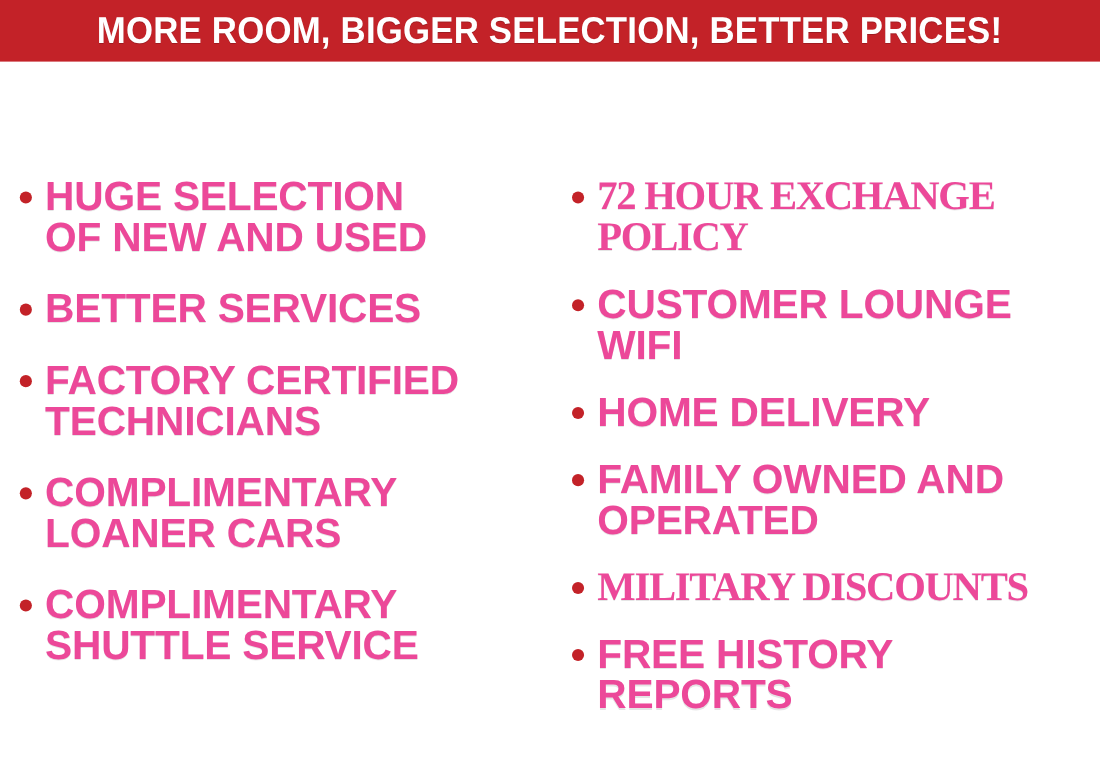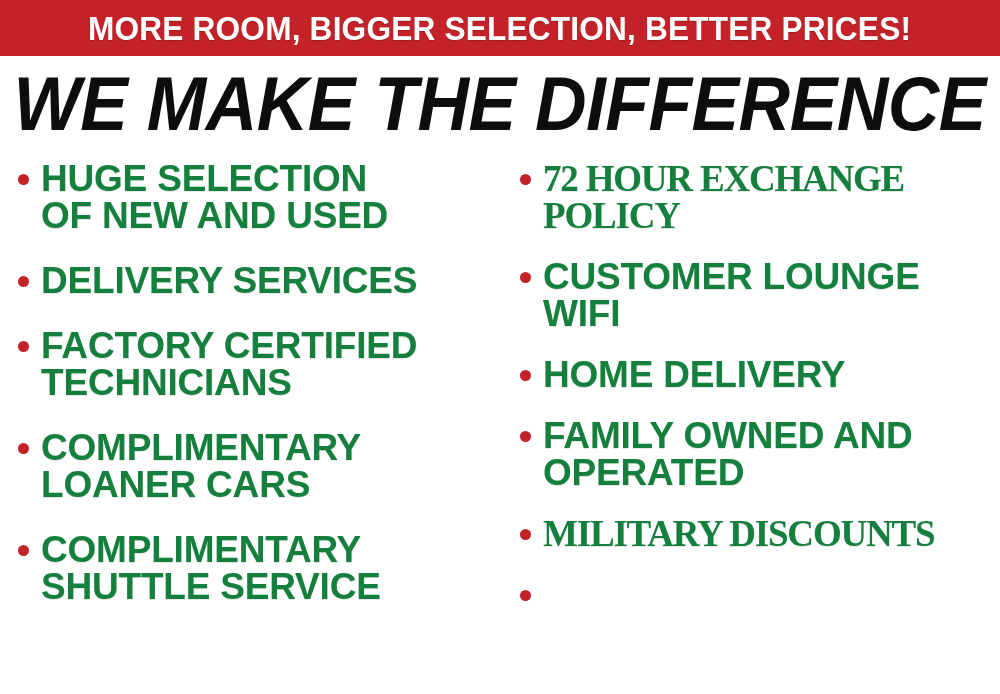--- a/index.html
+++ b/index.html
@@ -101,21 +101,21 @@
   .dot {
     flex: 0 0 auto;
     width: 11px;
     height: 11px;
     border-radius: 50%;
     background: #c32228;
     margin-top: 14px;
     margin-right: 12px;
   }
   .bullet-text {
-    color: #15803d;
+    color: #ec4899;
     font-family: "Liberation Sans", sans-serif;
     font-weight: 700;
     font-size: 37px;
     line-height: 1.0;
     letter-spacing: -0.2px;
     white-space: pre-line;
     text-shadow: 0 1px 0 rgba(0,0,0,0.10);
   }
   .bullet-text.tight {
     letter-spacing: -1.2px;
@@ -124,37 +124,34 @@
 </style>
 </head>
 <body>
 
 <div id="poster">
 
   <div class="banner">
     <div class="banner-text">MORE ROOM, BIGGER SELECTION, BETTER PRICES!</div>
   </div>
 
-  <div class="headline-wrap">
-    <div class="headline">WE MAKE THE DIFFERENCE</div>
-  </div>
 
   <div class="columns">
 
     <div class="col col-left">
 
       <div class="bullet-item">
         <span class="dot"></span>
         <span class="bullet-text">HUGE SELECTION
 OF NEW AND USED</span>
       </div>
 
       <div class="bullet-item">
         <span class="dot"></span>
-        <span class="bullet-text">DELIVERY SERVICES</span>
+        <span class="bullet-text">BETTER SERVICES</span>
       </div>
 
       <div class="bullet-item">
         <span class="dot"></span>
         <span class="bullet-text">FACTORY CERTIFIED
 TECHNICIANS</span>
       </div>
 
       <div class="bullet-item">
         <span class="dot"></span>
@@ -195,19 +192,21 @@
 OPERATED</span>
       </div>
 
       <div class="bullet-item">
         <span class="dot"></span>
         <span class="bullet-text tight">MILITARY DISCOUNTS</span>
       </div>
 
       <div class="bullet-item">
         <span class="dot"></span>
+        <span class="bullet-text">FREE HISTORY
+REPORTS</span>
       </div>
 
     </div>
 
   </div>
 
 </div>
 
 </body></html>

